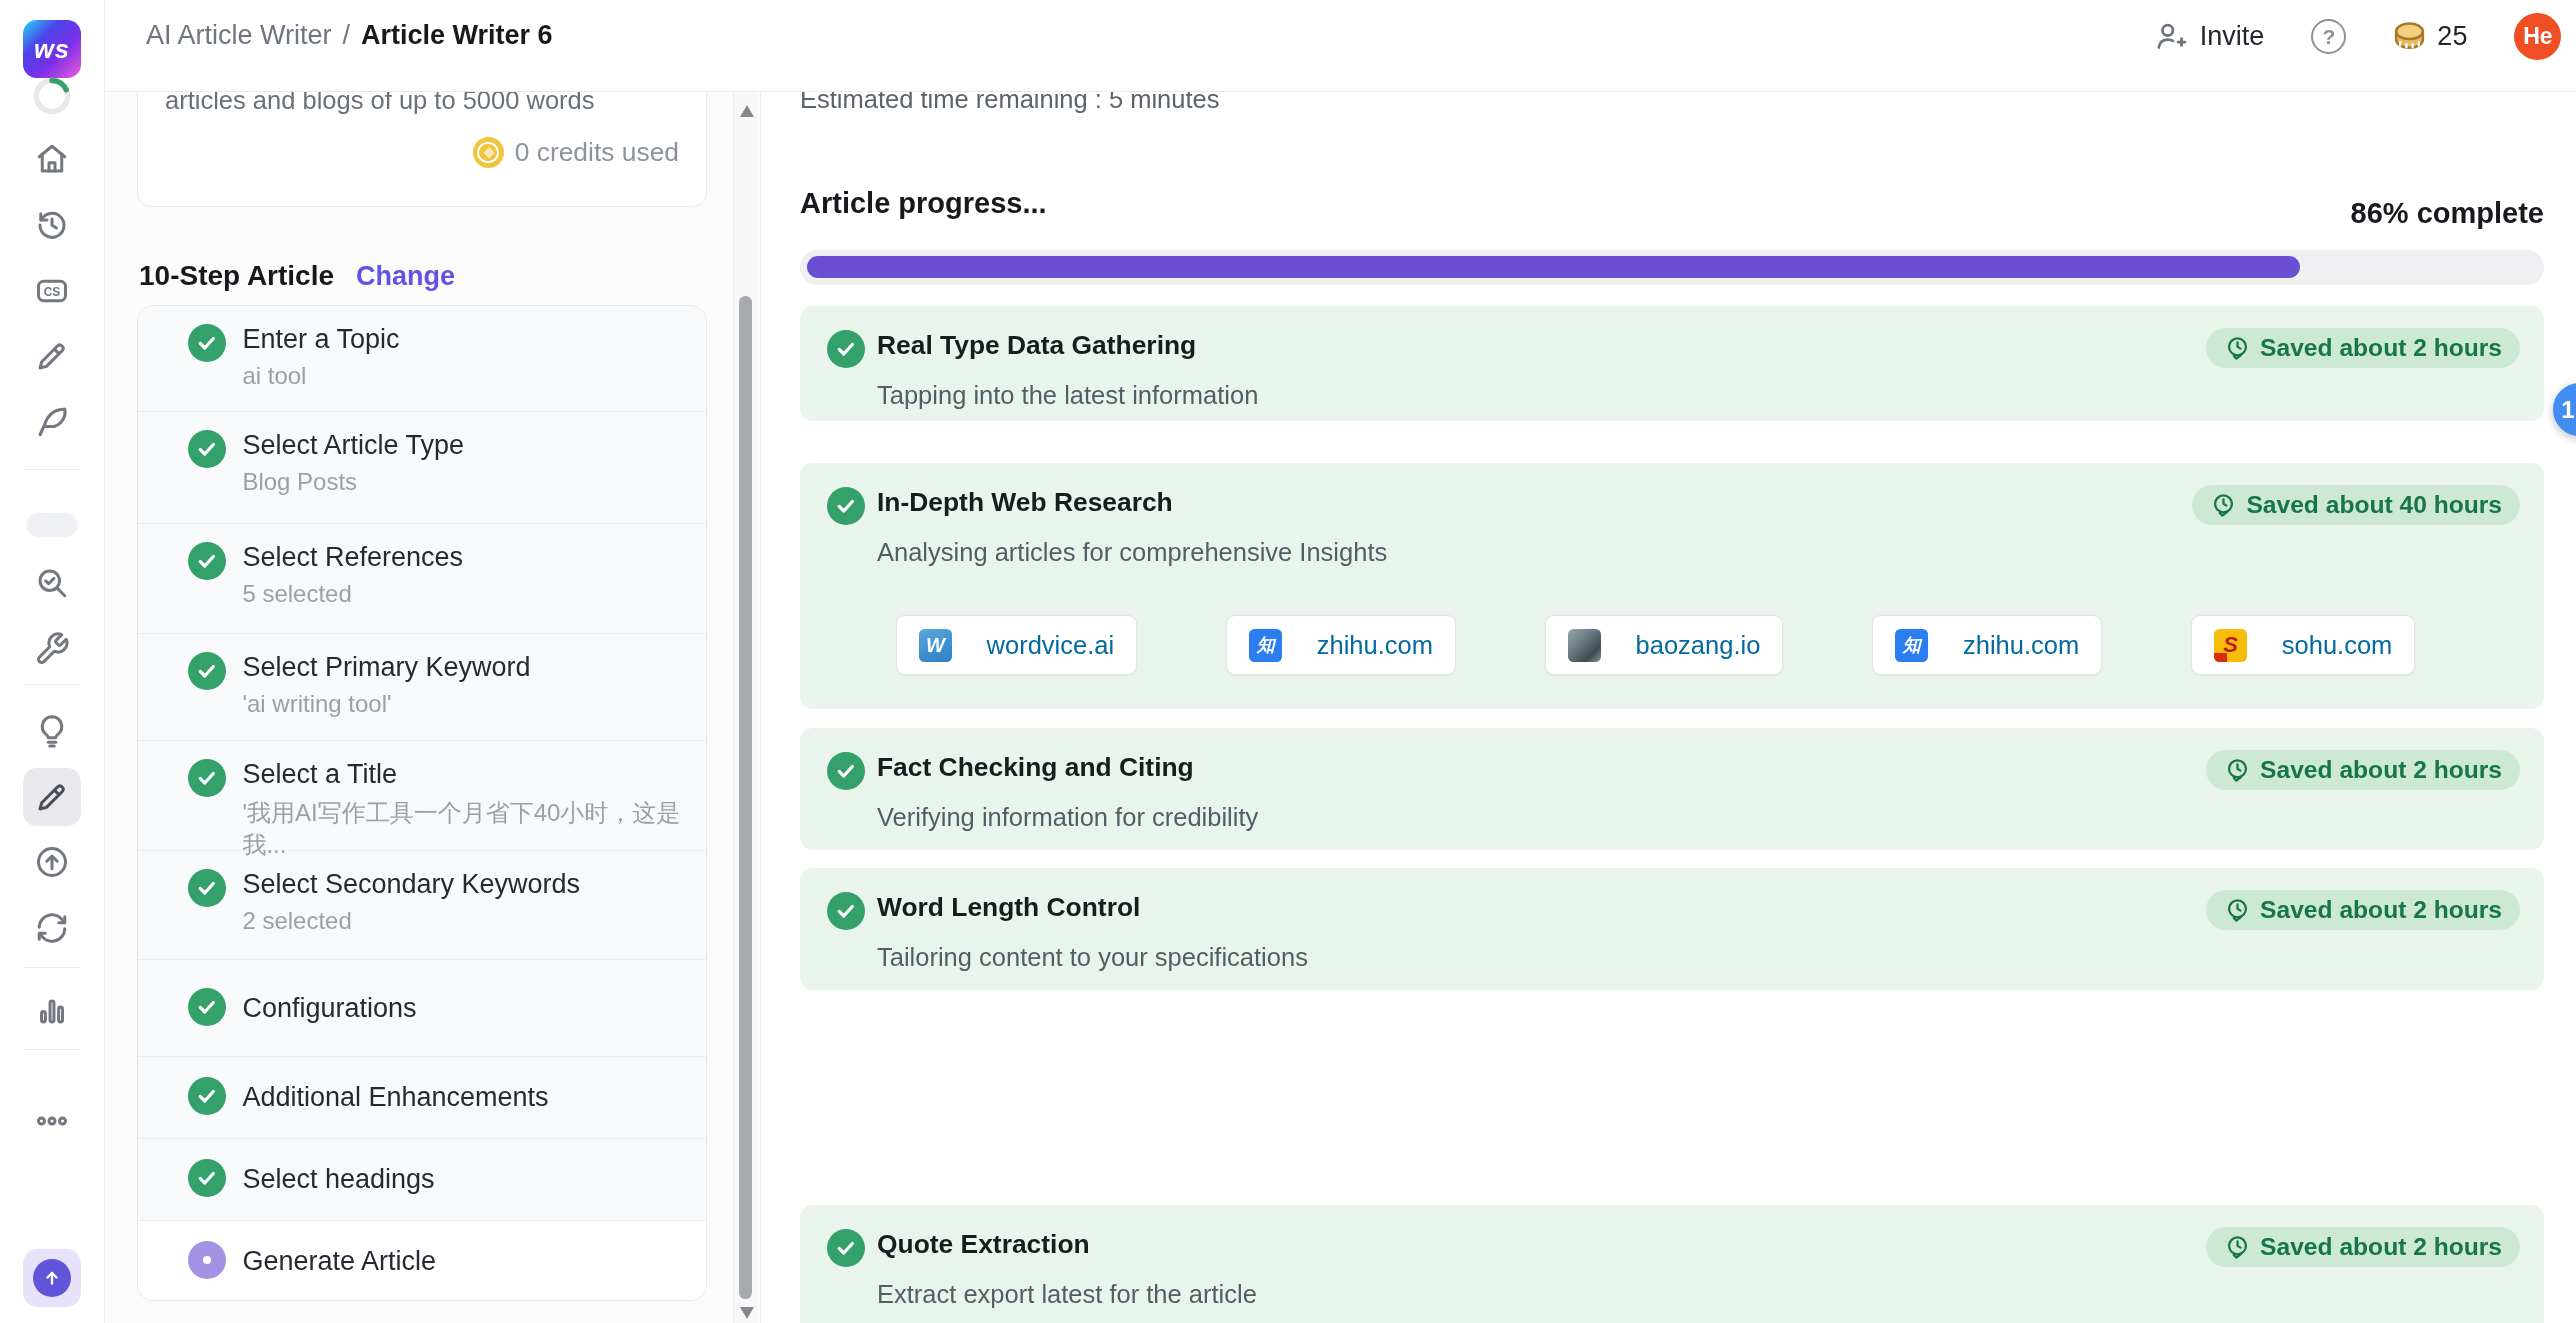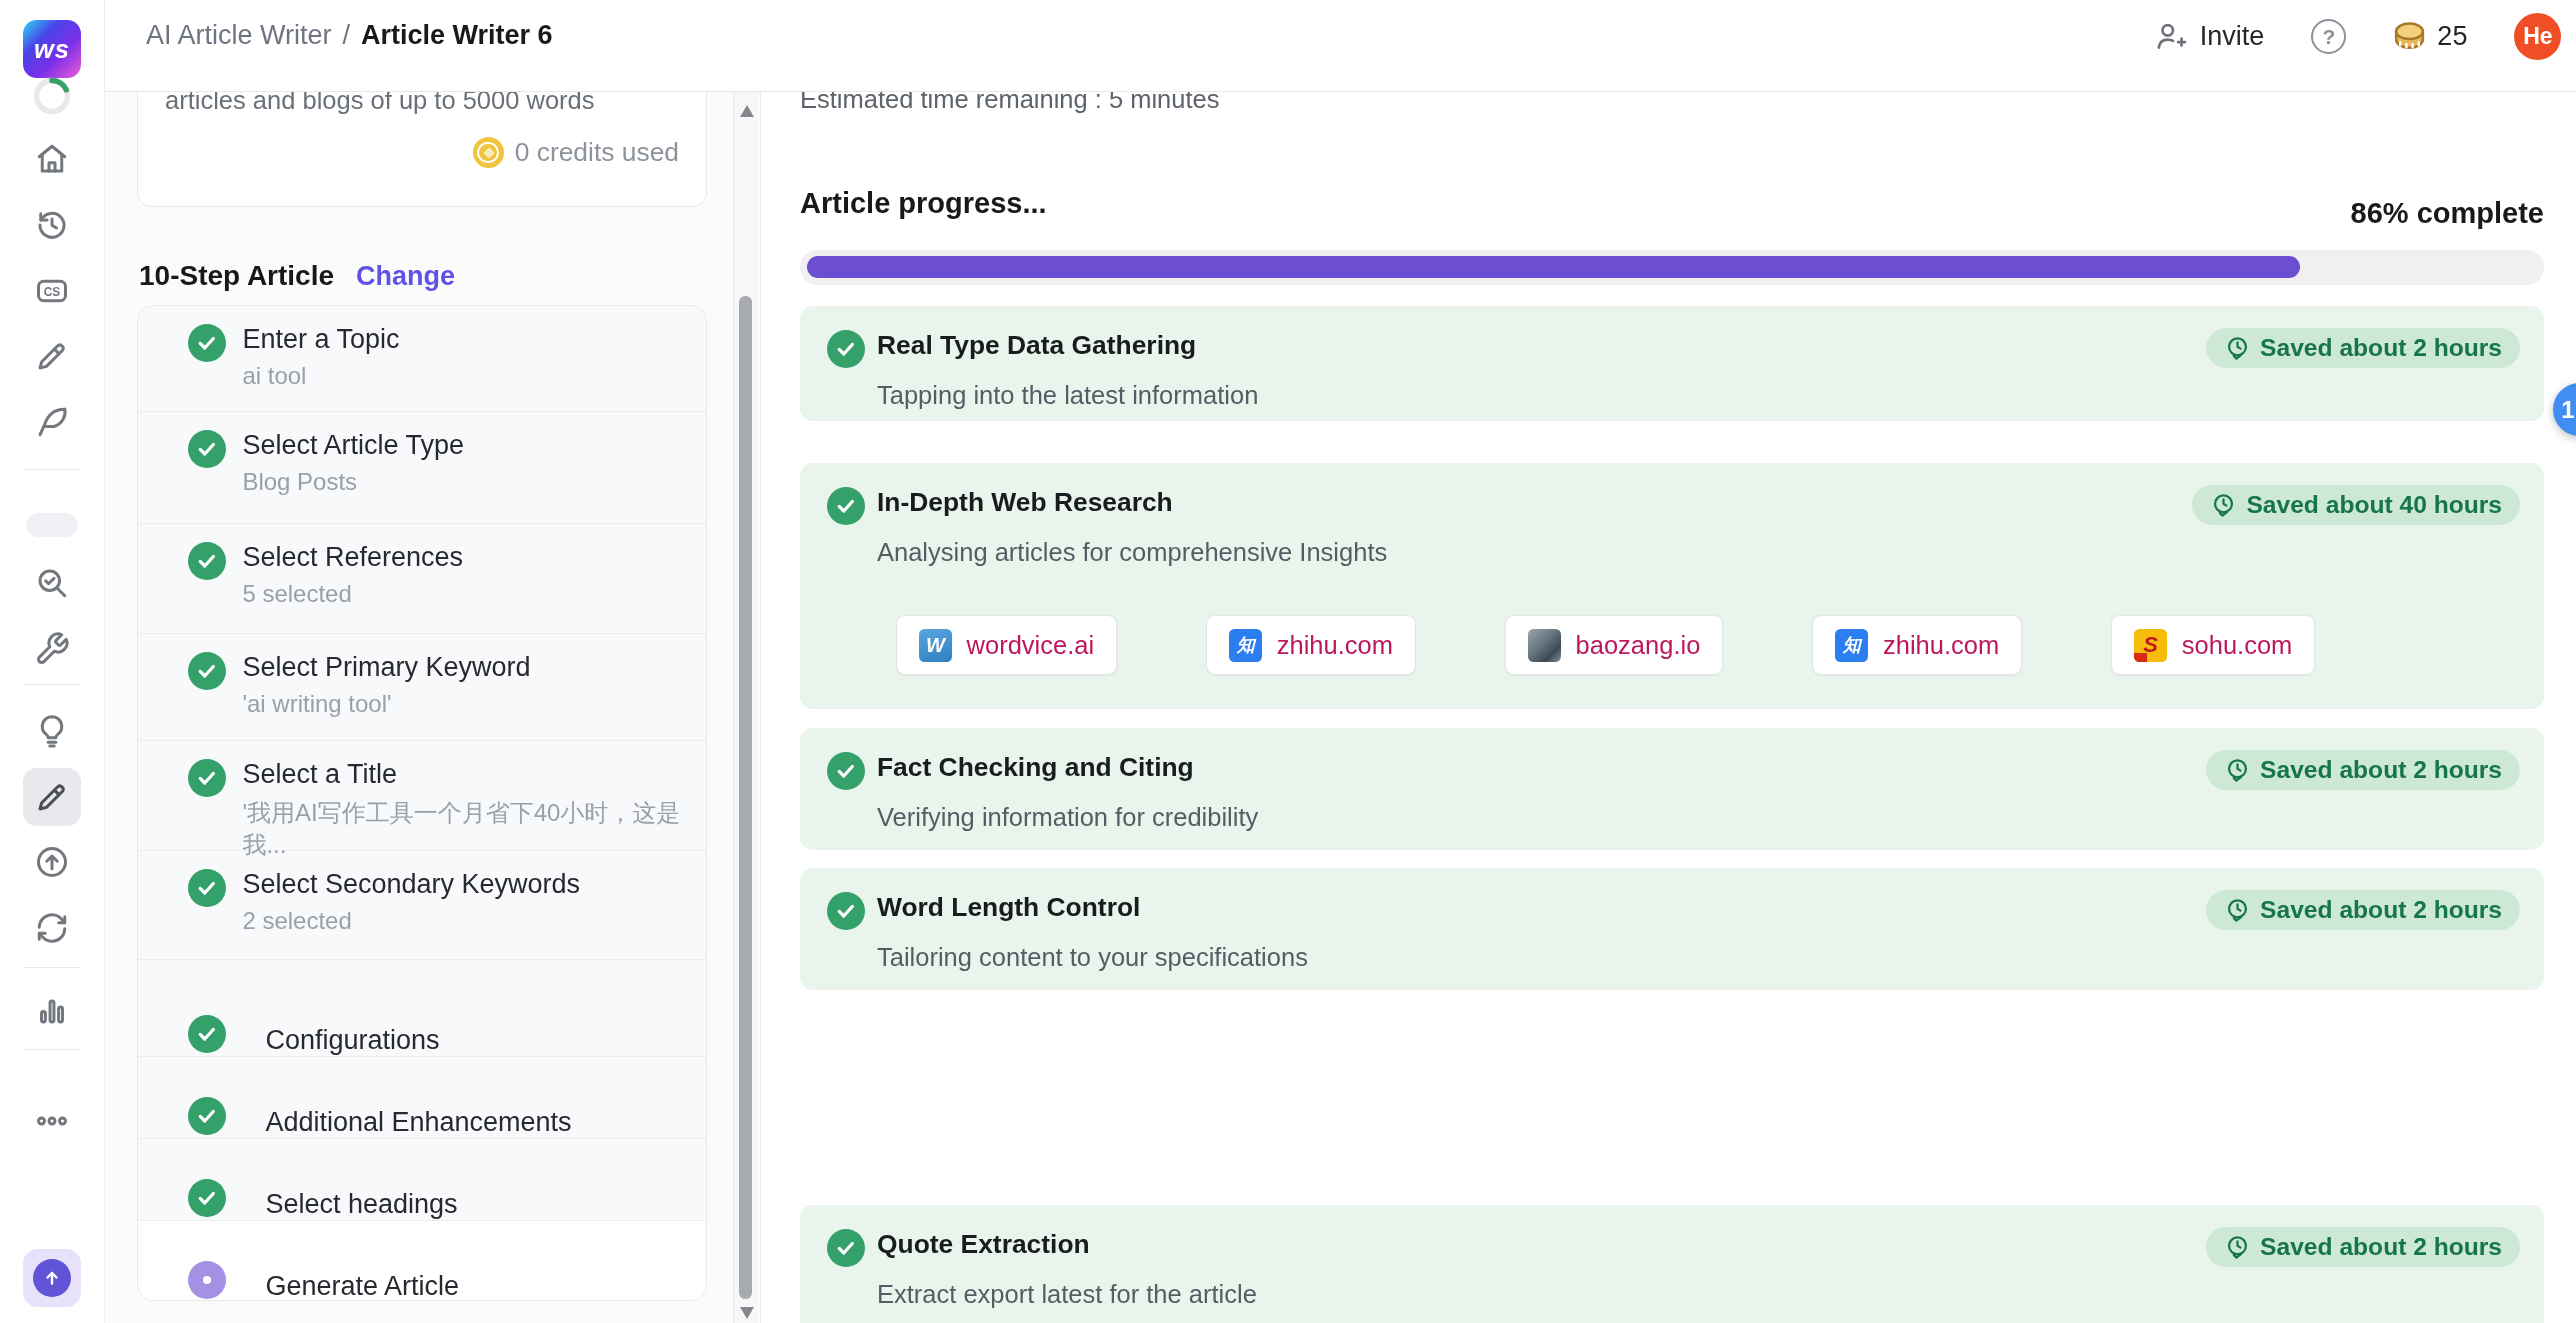--- a/index.html
+++ b/index.html
@@ -54,21 +54,21 @@
     background:#f8ecb8; transform:rotate(45deg); }
   .plan-head { position:absolute; left:34px; top:168px; display:flex; align-items:baseline; }
   .plan-head h2 { font-size:28px; font-weight:700; color:#16181b; }
   .plan-head a { font-size:27px; font-weight:600; color:#6052e4; margin-left:22px; cursor:pointer; }
   .steps-card { position:absolute; left:32px; top:213px; width:570px; height:996px;
     border:0.9px solid #e6e7e9; border-radius:16.4px; overflow:hidden; background:#f8f9fa; }
   .step { display:flex; padding-left:50px; background:#f8f9fa; cursor:pointer; }
   .step + .step { border-top:0.9px solid #ebedee; }
   .step .st-icon { flex:0 0 38px; margin-right:16.4px; }
   .step.withsub { align-items:flex-start; padding-top:18px; }
-  .step.solo { align-items:flex-end;gap:23px; }
+  .step.solo { align-items:center; }
   .step .t { font-size:27px; font-weight:500; color:#26292f; }
   .step .sub { font-size:24px; color:#9aa0a9; margin-top:7.3px; }
   .step.current { background:#fff; }
 
   
   .pscroll { position:absolute; right:1.8px; top:0; width:25.5px; height:1231px;
     background:#f7f7f8; border-left:0.9px solid #ebebee; }
   .ps-up { position:absolute; left:6.4px; top:12.8px; width:0; height:0;
     border-left:7.3px solid transparent; border-right:7.3px solid transparent; border-bottom:12px solid #85888e; cursor:pointer; }
   .ps-down { position:absolute; left:6.4px; top:1215px; width:0; height:0;
@@ -92,21 +92,21 @@
   .task-card h3 { position:absolute; left:77px; top:24px; font-size:26.4px; font-weight:700; color:#191c1f; }
   .task-card p { position:absolute; left:77px; top:75px; font-size:25.5px; color:#555c64; }
   .badge { position:absolute; right:24px; top:22px; height:40px; padding:0 18px;
     border-radius:20px; background:#cde9d6; display:flex; align-items:center; gap:9px; }
   .badge svg { stroke:#17754a; fill:none; stroke-width:2; stroke-linecap:round; stroke-linejoin:round; }
   .badge b { font-size:24.6px; font-weight:700; color:#17754a; white-space:nowrap; }
   .chips { position:absolute; left:96px; top:152px; display:flex; gap:89px; }
   .chip { height:60px; background:#fff; border:0.9px solid #e2e4e7; border-radius:9px;
     display:flex; align-items:center; gap:14.6px; padding:0 22px; cursor:pointer;
     box-shadow:0 0.9px 1.8px rgba(0,0,0,.05); }
-  .chip span.dom { font-size:25.5px; color:#be185d; }
+  .chip span.dom { font-size:25.5px; color:#0369a1;margin-left:20px; }
   .fav { width:33px; height:33px; border-radius:5.5px; display:flex; align-items:center; justify-content:center;
     color:#fff; font-weight:700; flex:0 0 auto; }
   .fav-wv { background:linear-gradient(160deg,#58a7dd,#2f7fc4); font-size:20px; font-style:italic; }
   .fav-zh { background:#2a7ef0; font-size:18px; }
   .fav-bz { background:linear-gradient(135deg,#9aa6ad 0%,#6b7a84 40%,#3d4a52 75%,#8795a0 100%); font-size:14.6px; }
   .fav-sh { background:#f7bb0a; color:#c01818; font-size:22px; position:relative; overflow:hidden; }
   .fav-sh::after { content:""; position:absolute; left:0; bottom:0; width:12.8px; height:9px; background:#d92a12; }
 
   .notif { position:absolute; left:2553px; top:383px; width:53px; height:53px; border-radius:50%;
     background:#418df2; color:#fff; font-size:24px; font-weight:700; z-index:40;

